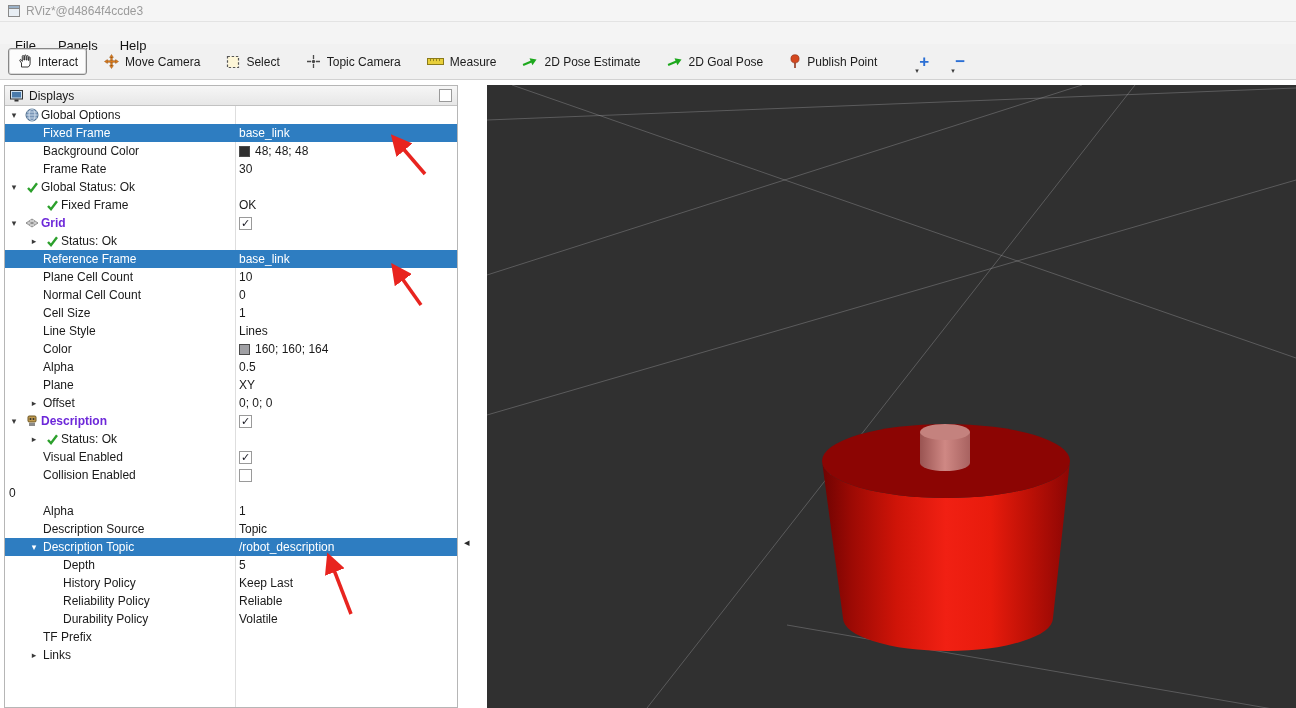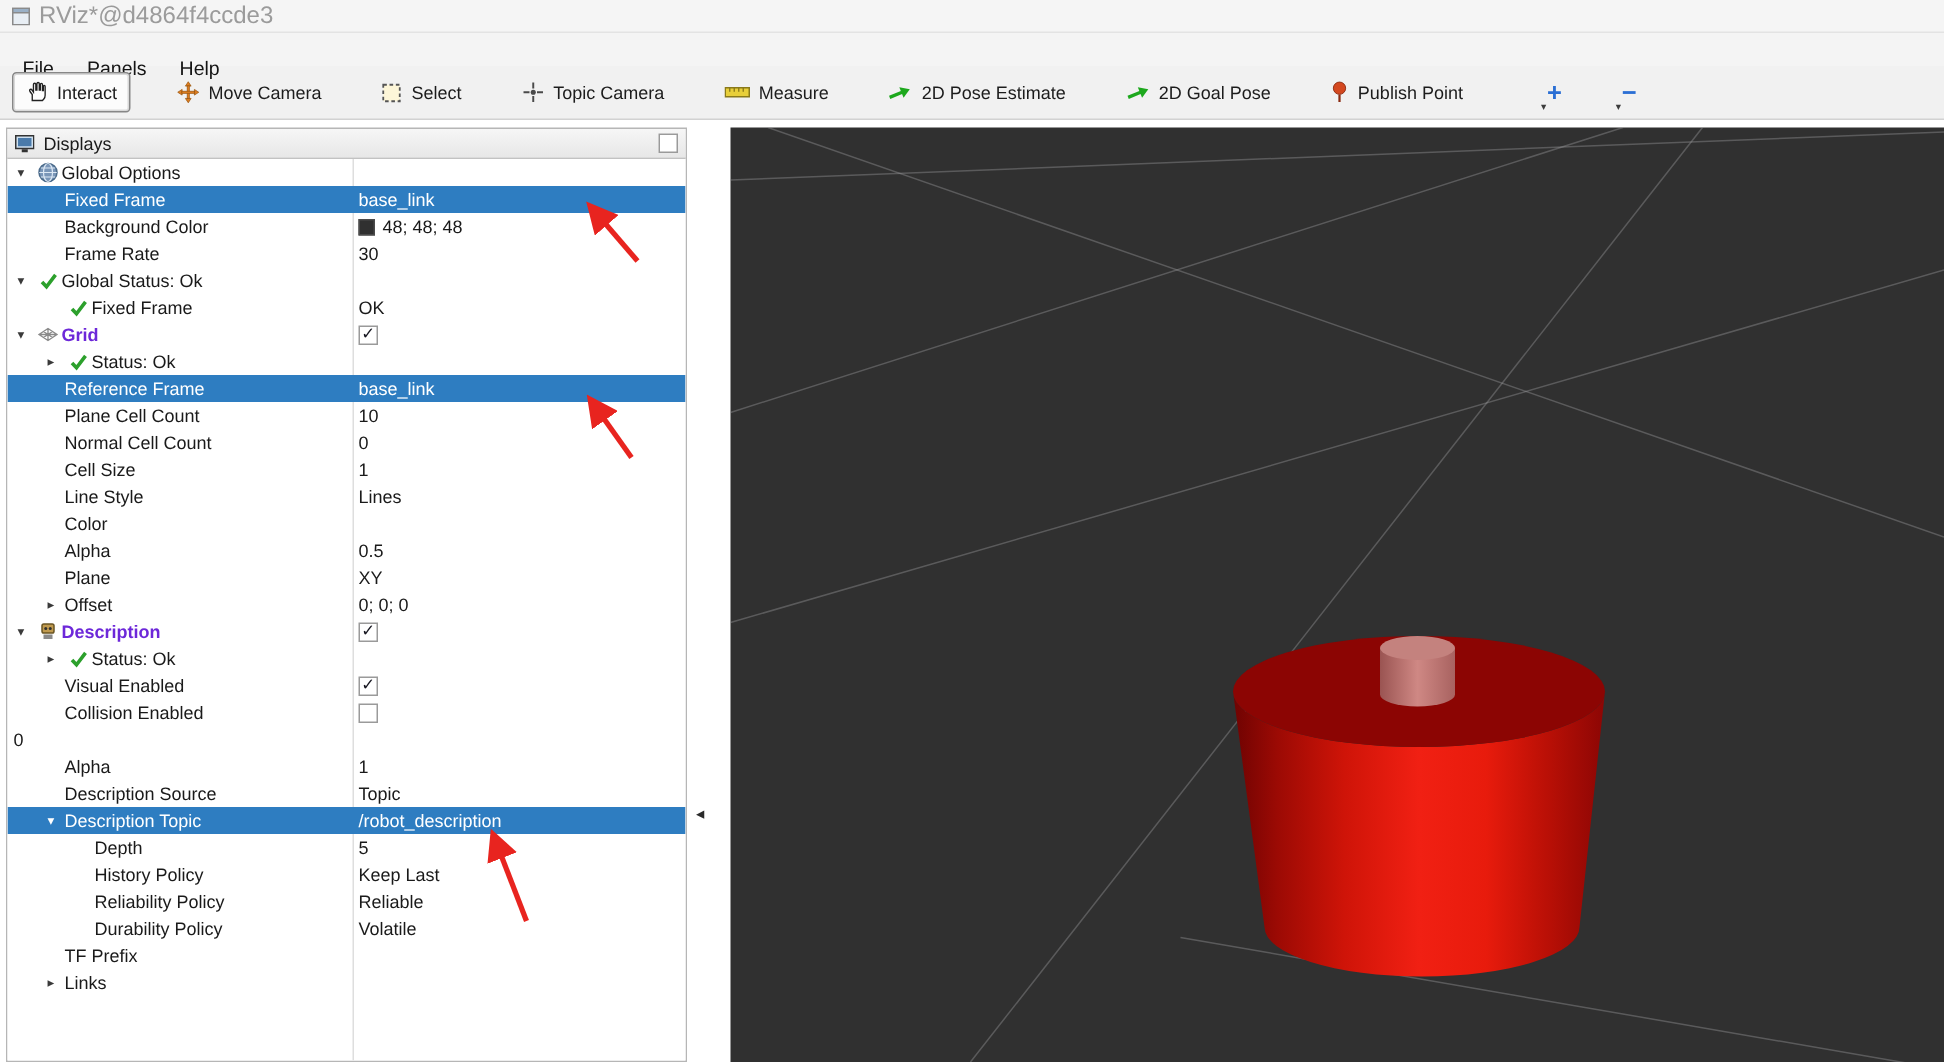--- a/index.html
+++ b/index.html
@@ -9,30 +9,30 @@
     font-family: "Liberation Sans", "DejaVu Sans", sans-serif;
     font-size: 12px;
     background: #ffffff;
     color: #1a1a1a;
     position: relative;
   }
   
   .titlebar {
     height: 22px; background: #f5f5f5; border-bottom: 1px solid #e3e3e3;
     display: flex; align-items: center; gap: 6px; padding: 0 8px;
-    color: #9b9b9b; font-size: 16px;
+    color: #9b9b9b; font-size: 12px;
   }
   .menubar {
     height: 22px; background: #f4f4f4;
     display: flex; align-items: center; padding: 0 4px; font-size: 13px; color: #141414;
   }
   .menu-item { padding: 2px 11px; cursor: default; margin-top: 25px; }
   .toolbar {
     height: 36px; background: #f1f1f1; border-bottom: 1px solid #d2d2d2;
-    display: flex; align-items: center; padding: 0 8px; gap: 22px;
+    display: flex; align-items: center; padding: 0 8px; gap: 8px;
   }
   .tool {
     display: flex; align-items: center; gap: 6px; padding: 5px 8px;
     border: 1px solid transparent; border-radius: 3px; color: #1c1c1c; cursor: default;
     position: relative; white-space: nowrap;
   }
   .tool.active { background: #fcfcfc; border: 1px solid #878787; box-shadow: 0 0 0 1px #d9d9d9 inset; }
   .tool-icon { display: flex; align-items: center; }
   .tool .bluechar { color: #2b6fd4; font-size: 17px; font-weight: bold; line-height: 12px; }
   .tool .dd { position: absolute; left: 4px; bottom: -2px; font-size: 7px; color: #3c3c3c; }
@@ -352,20 +352,24 @@
             </div>
             <div class="value-cell">
               <span>Lines</span>
             </div>
           </div>
           <div class="row">
             <div class="name-cell">
               <span class="indent" style="width: 20px;"></span>
               <span class="expander"></span>
               <span class="row-name">Color</span>
+            </div>
+            <div class="value-cell">
+              <span class="swatch" style="background: rgb(160, 160, 164);"></span>
+              <span>160; 160; 164</span>
             </div>
           </div>
           <div class="row">
             <div class="name-cell">
               <span class="indent" style="width: 20px;"></span>
               <span class="expander"></span>
               <span class="row-name">Alpha</span>
             </div>
             <div class="value-cell">
               <span>0.5</span>

